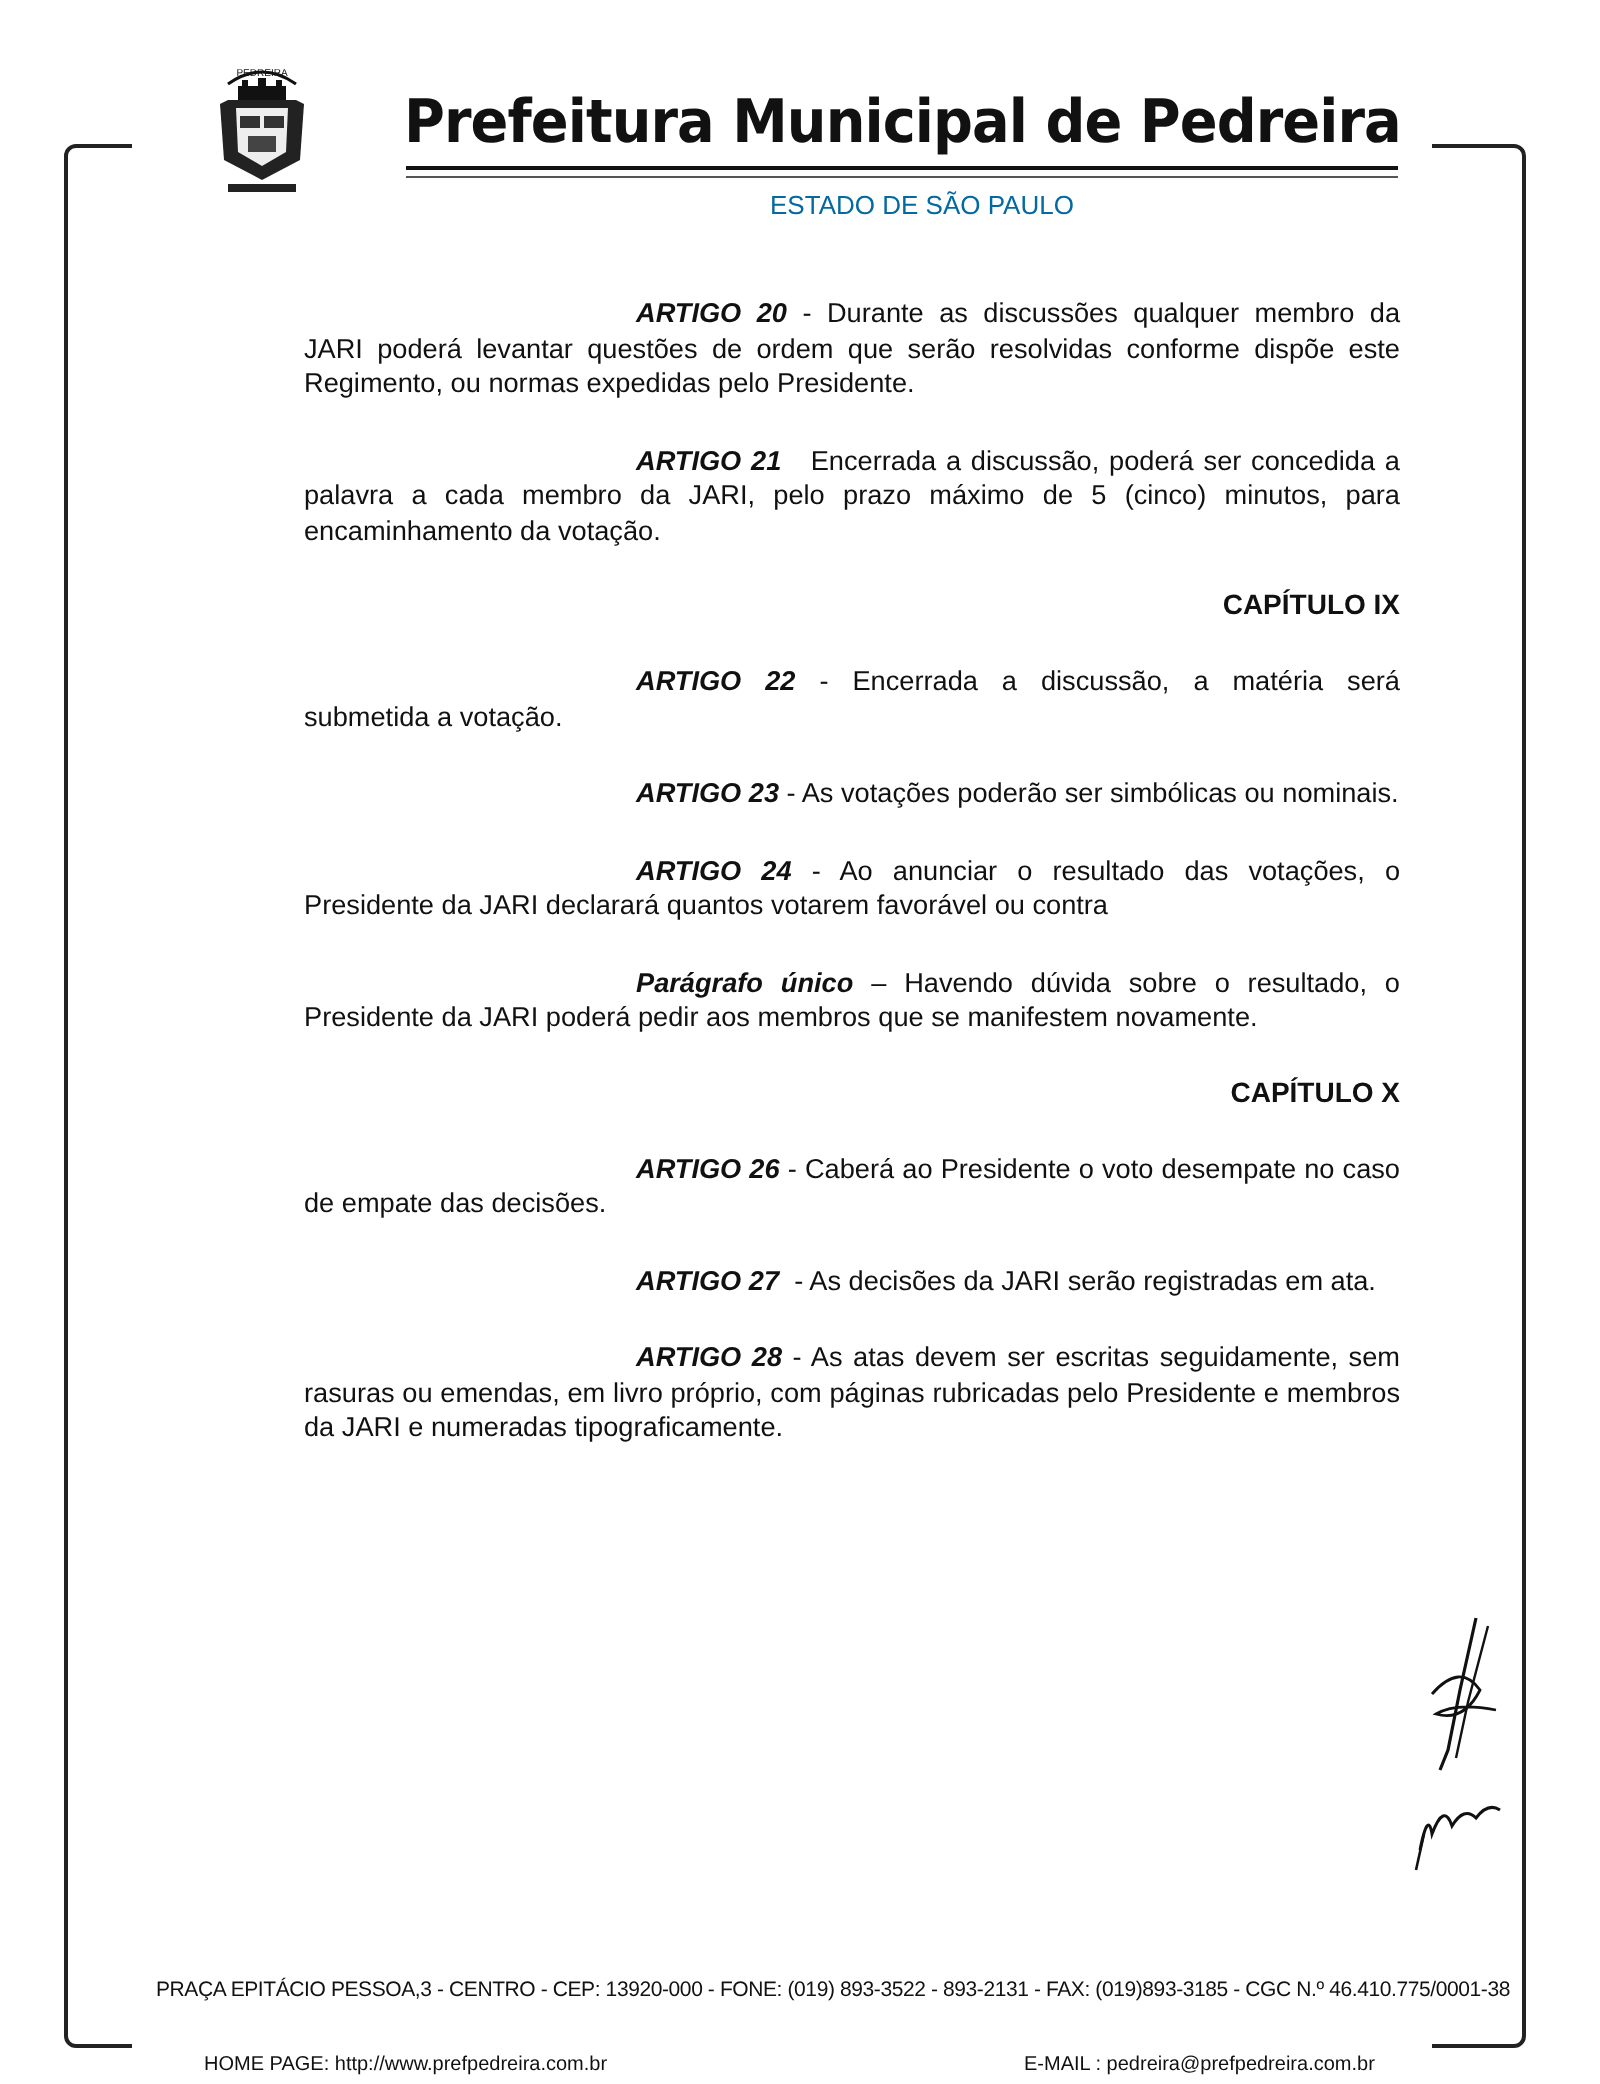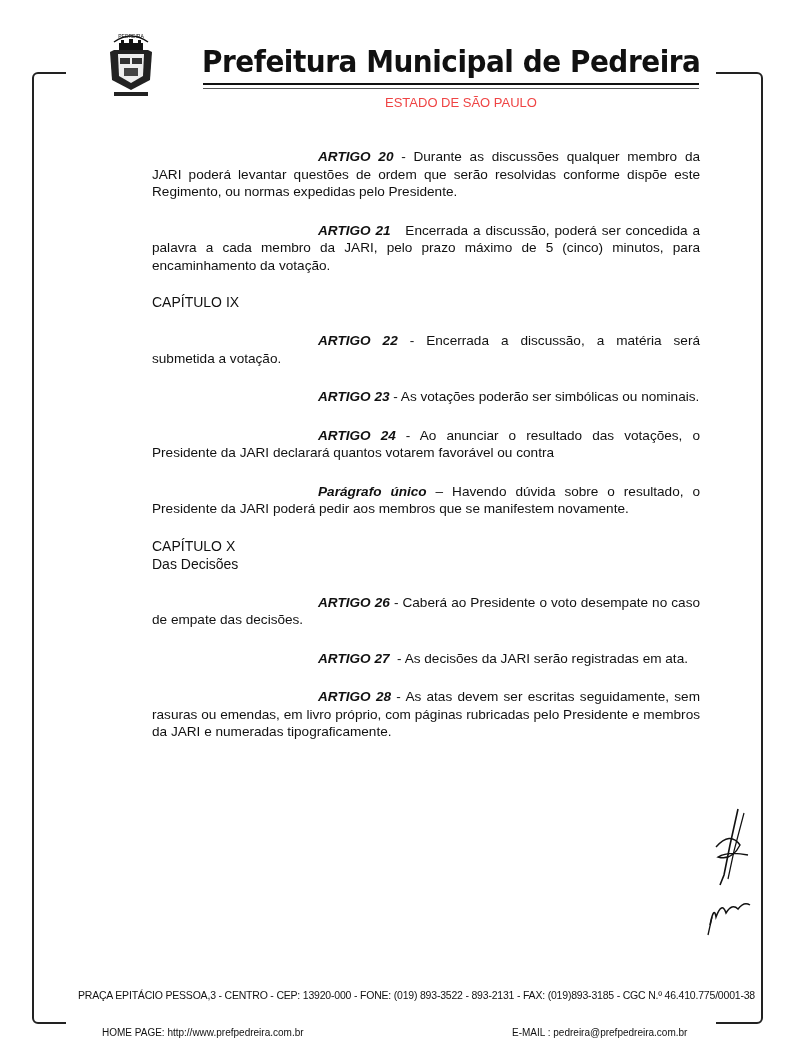--- a/index.html
+++ b/index.html
@@ -8,26 +8,26 @@
   .frame { position: absolute; left: 32px; top: 72px; width: 731px; height: 952px;
            border: 2px solid #222; border-radius: 6px; box-sizing: border-box; }
   .frame-mask-top { position: absolute; left: 66px; top: 60px; width: 650px; height: 24px; background: #fff; }
   .frame-mask-bottom { position: absolute; left: 66px; top: 1012px; width: 650px; height: 20px; background: #fff; }
   .crest { position: absolute; left: 106px; top: 30px; width: 50px; height: 72px; }
   .title { position: absolute; left: 202px; top: 44px; font-family: "DejaVu Sans", sans-serif;
            font-weight: bold; font-size: 30px; letter-spacing: -0.5px; color: #111; white-space: nowrap;
            transform: scaleX(0.93); transform-origin: left top; }
   .title-rule { position: absolute; left: 203px; top: 83px; width: 496px; border-top: 2px solid #111; }
   .title-rule2 { position: absolute; left: 203px; top: 88px; width: 496px; border-top: 1px solid #555; }
-  .subtitle { position: absolute; left: 385px; top: 95px; font-size: 13px; color: #ef4444; }
+  .subtitle { position: absolute; left: 385px; top: 95px; font-size: 13px; color: #0369a1; }
   .body { position: absolute; left: 152px; top: 148px; width: 548px; font-size: 13.6px; line-height: 17.5px; }
   .para { margin: 0 0 21px 0; text-align: justify; }
   .para .lead { display: inline-block; width: 166px; }
   .art { font-weight: bold; font-style: italic; }
-  .chapter { text-align: left; font-weight: normal; font-size: 14px; line-height: 18px; margin: -2px 0 21px 0; }
+  .chapter { text-align: right; font-weight: bold; font-size: 14px; line-height: 18px; margin: -2px 0 21px 0; }
   .sig { position: absolute; left: 700px; top: 805px; width: 60px; height: 135px; }
   .footer1 { position: absolute; left: 78px; top: 989px; font-size: 10.5px; white-space: nowrap; letter-spacing: -0.2px; }
   .footer2 { position: absolute; left: 102px; top: 1027px; font-size: 10px; white-space: nowrap; }
   .footer3 { position: absolute; left: 512px; top: 1027px; font-size: 10px; white-space: nowrap; text-align: right; }
 </style>
 </head>
 <body>
 
 <div class="frame"></div>
 <div class="frame-mask-top"></div>
@@ -58,21 +58,20 @@
     <p class="para"><span class="lead"></span><span class="art">ARTIGO 21</span><span style="white-space: pre;">   </span><span>Encerrada a discussão, poderá ser concedida a palavra a cada membro da JARI, pelo prazo máximo de 5 (cinco) minutos, para encaminhamento da votação.</span></p>
     <div class="chapter">
       <div>CAPÍTULO IX</div>
     </div>
     <p class="para"><span class="lead"></span><span class="art">ARTIGO 22</span><span style="white-space: pre;"> - </span><span>Encerrada a discussão, a matéria será submetida a votação.</span></p>
     <p class="para"><span class="lead"></span><span class="art">ARTIGO 23</span><span style="white-space: pre;"> - </span><span>As votações poderão ser simbólicas ou nominais.</span></p>
     <p class="para"><span class="lead"></span><span class="art">ARTIGO 24</span><span style="white-space: pre;"> - </span><span>Ao anunciar o resultado das votações, o Presidente da JARI declarará quantos votarem favorável ou contra</span></p>
     <p class="para"><span class="lead"></span><span class="art">Parágrafo único</span><span style="white-space: pre;"> – </span><span>Havendo dúvida sobre o resultado, o Presidente da JARI poderá pedir aos membros que se manifestem novamente.</span></p>
     <div class="chapter">
       <div>CAPÍTULO X</div>
-      <div>Das Decisões</div>
     </div>
     <p class="para"><span class="lead"></span><span class="art">ARTIGO 26</span><span style="white-space: pre;"> - </span><span>Caberá ao Presidente o voto desempate no caso de empate das decisões.</span></p>
     <p class="para"><span class="lead"></span><span class="art">ARTIGO 27</span><span style="white-space: pre;">  - </span><span>As decisões da JARI serão registradas em ata.</span></p>
     <p class="para"><span class="lead"></span><span class="art">ARTIGO 28</span><span style="white-space: pre;"> - </span><span>As atas devem ser escritas seguidamente, sem rasuras ou emendas, em livro próprio, com páginas rubricadas pelo Presidente e membros da JARI e numeradas tipograficamente.</span></p>
   </div>
 
 <svg class="sig" viewBox="0 0 60 135">
   <path d="M38 4 L30 40 L24 70 L20 80" fill="none" stroke="#111" stroke-width="1.6"></path>
   <path d="M44 8 L34 46 L28 74" fill="none" stroke="#111" stroke-width="1.2"></path>
   <path d="M16 42 Q30 26 40 40 Q32 56 18 52 Q28 46 48 50" fill="none" stroke="#111" stroke-width="1.4"></path>

